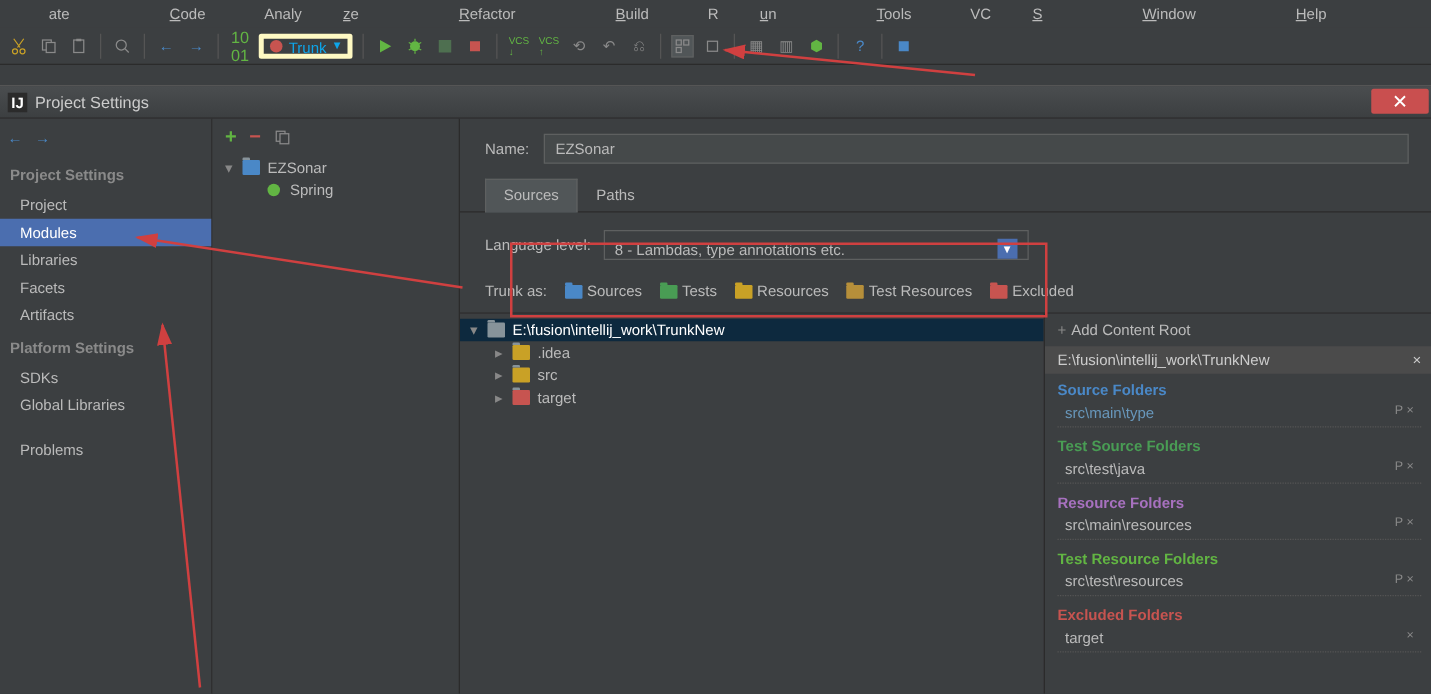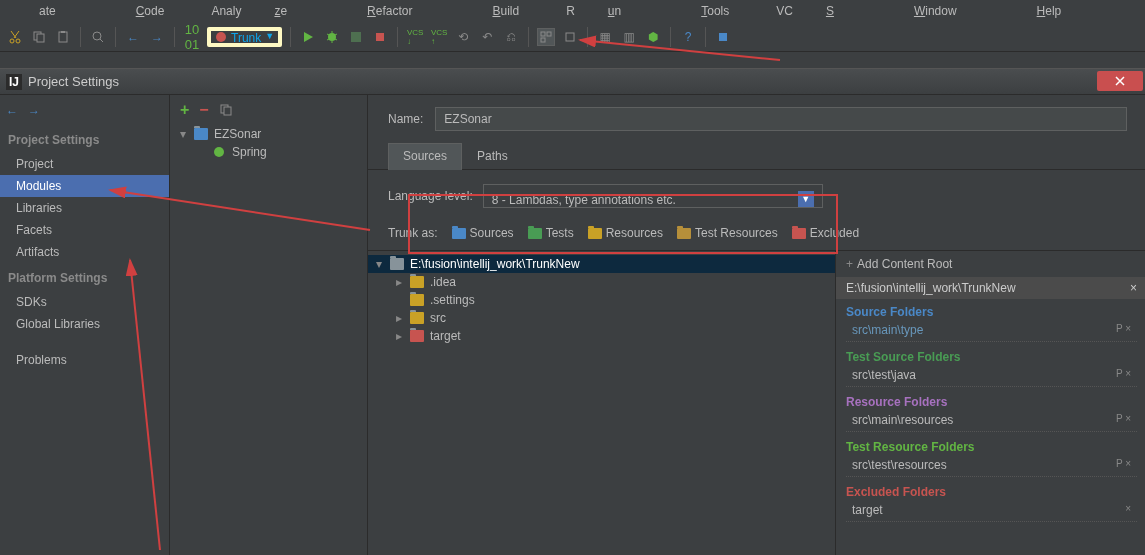--- a/index.html
+++ b/index.html
@@ -293,25 +293,20 @@
             <span class="chev-r">▾</span>
             <div class="folder-icon" style="background:#87939a"></div>
             <span style="color:#fff">E:\fusion\intellij_work\TrunkNew</span>
           </div>
           <div class="ftitem" style="padding-left:28px">
             <span class="chev-r">▸</span>
             <div class="folder-icon" style="background:#c9a126"></div>
             <span>.idea</span>
           </div>
           <div class="ftitem" style="padding-left:28px">
-            <span class="chev-r">&nbsp;</span>
-            <div class="folder-icon" style="background:#c9a126"></div>
-            <span>.settings</span>
-          </div>
-          <div class="ftitem" style="padding-left:28px">
             <span class="chev-r">▸</span>
             <div class="folder-icon" style="background:#c9a126"></div>
             <span>src</span>
           </div>
           <div class="ftitem" style="padding-left:28px">
             <span class="chev-r">▸</span>
             <div class="folder-icon" style="background:#c75450"></div>
             <span>target</span>
           </div>
         </div>

